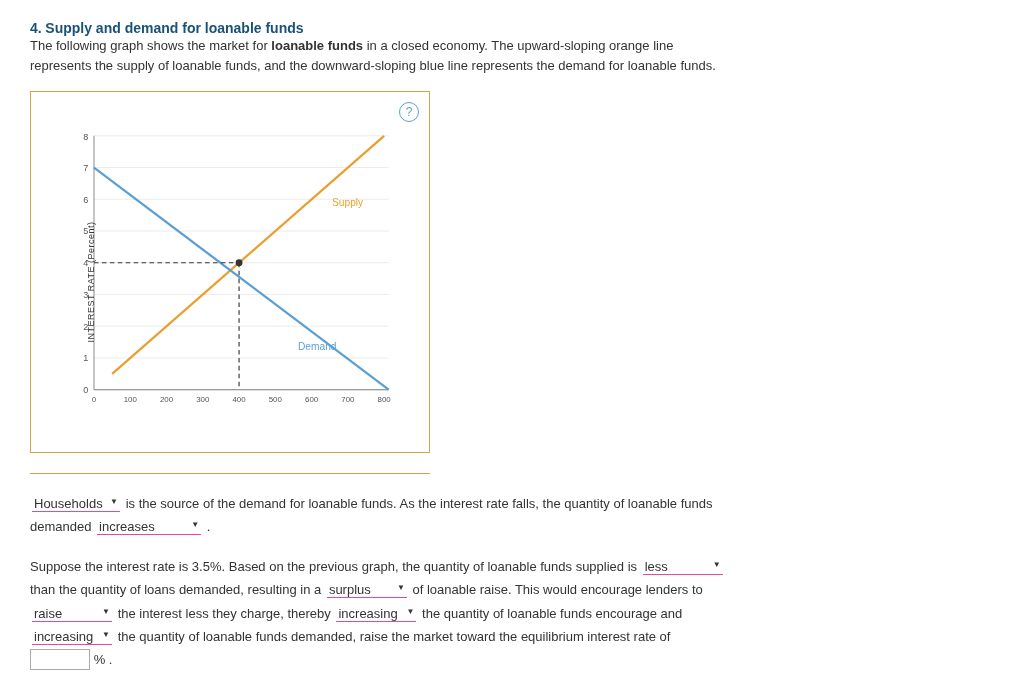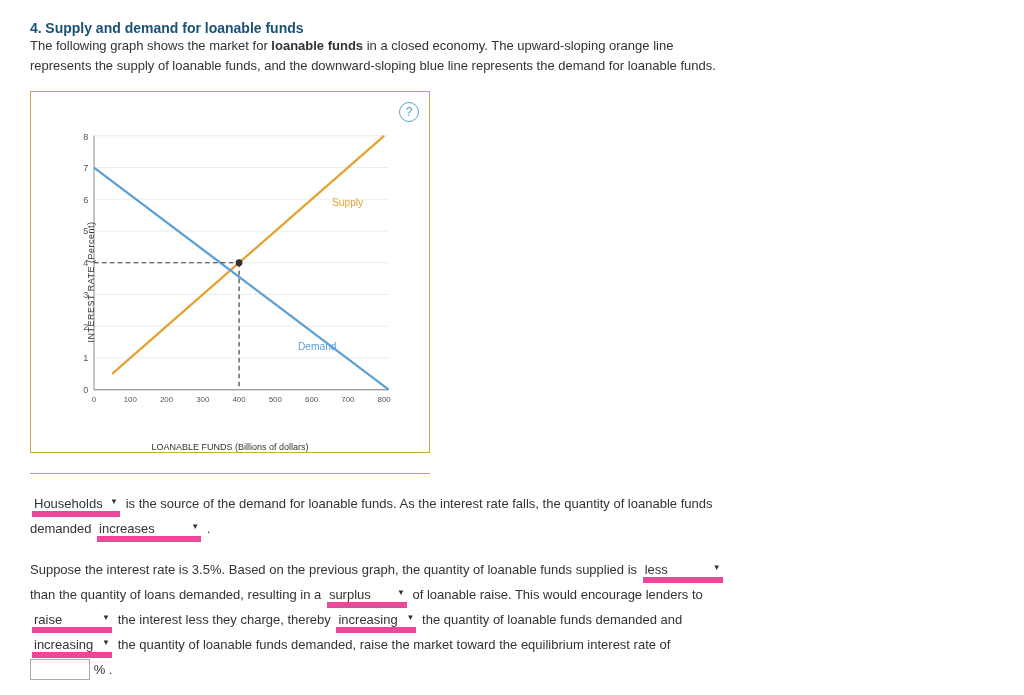--- a/index.html
+++ b/index.html
@@ -88,21 +88,21 @@
     }
     .inline-select {
       display: inline-block;
       position: relative;
       margin: 0 2px;
     }
     .inline-select select {
       appearance: none;
       -webkit-appearance: none;
       border: none;
-      border-bottom: 6px solid #ec4899;
+      border-bottom: 1px solid #ec4899;
       background: transparent;
       font-size: 13px;
       padding: 0 14px 0 2px;
       cursor: pointer;
       color: #333;
       min-width: 80px;
     }
     .inline-select::after {
       content: '▼';
       font-size: 8px;
@@ -182,21 +182,20 @@
 
       <line x1="30" y1="34" x2="290" y2="230" stroke="#5a9fd4" stroke-width="2"></line>
       <text x="210" y="195" font-size="9" fill="#5a9fd4">Demand</text>
 
       <line x1="158" y1="118" x2="158" y2="230" stroke="#333" stroke-width="1" stroke-dasharray="4,3"></line>
 
       <line x1="30" y1="118" x2="158" y2="118" stroke="#333" stroke-width="1" stroke-dasharray="4,3"></line>
 
       <circle cx="158" cy="118" r="3" fill="#333"></circle>
     </svg>
-    <div class="x-axis-label">LOANABLE FUNDS (Billions of dollars)</div>
   </div>
 </div>
 
 <hr class="divider-line">
 
 <div class="section">
   <span>
     <span class="inline-select">
       <select>
         <option value="households">Households</option>
@@ -240,21 +239,21 @@
       <option value="lower">lower</option>
     </select>
   </span>
   <span>the interest less they charge, thereby</span>
   <span class="inline-select">
     <select>
       <option value="increasing">increasing</option>
       <option value="decreasing">decreasing</option>
     </select>
   </span>
-  <span>the quantity of loanable funds demanded and</span>
+  <span>the quantity of loanable funds encourage and</span>
   <span class="inline-select">
     <select>
       <option value="increasing">increasing</option>
       <option value="decreasing">decreasing</option>
     </select>
   </span>
   <span>the quantity of loanable funds demanded, raise the market toward the equilibrium interest rate of</span>
   <br>
   <span class="percent-input">
     <input type="text" style="width: 60px; border: 1px solid rgb(170, 170, 170); padding: 2px 4px; font-size: 13px;" value="">

